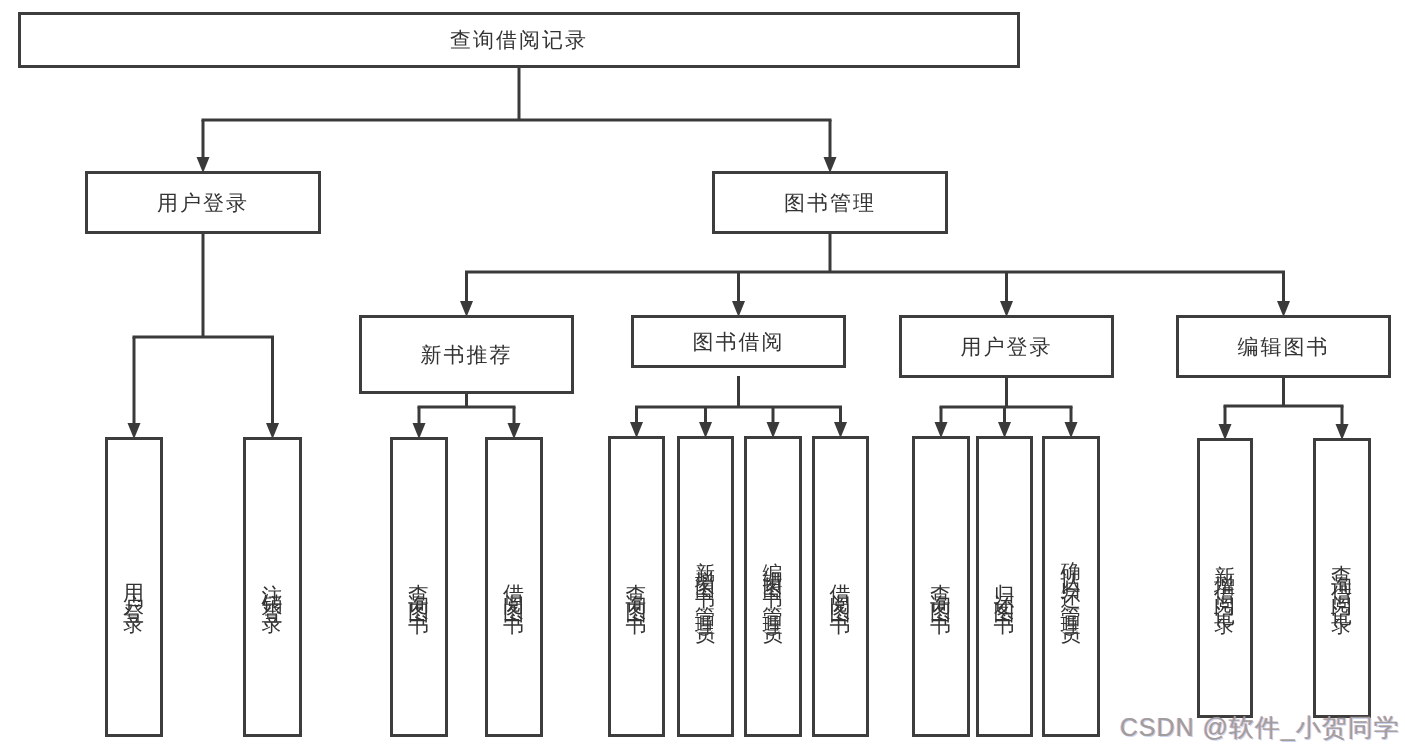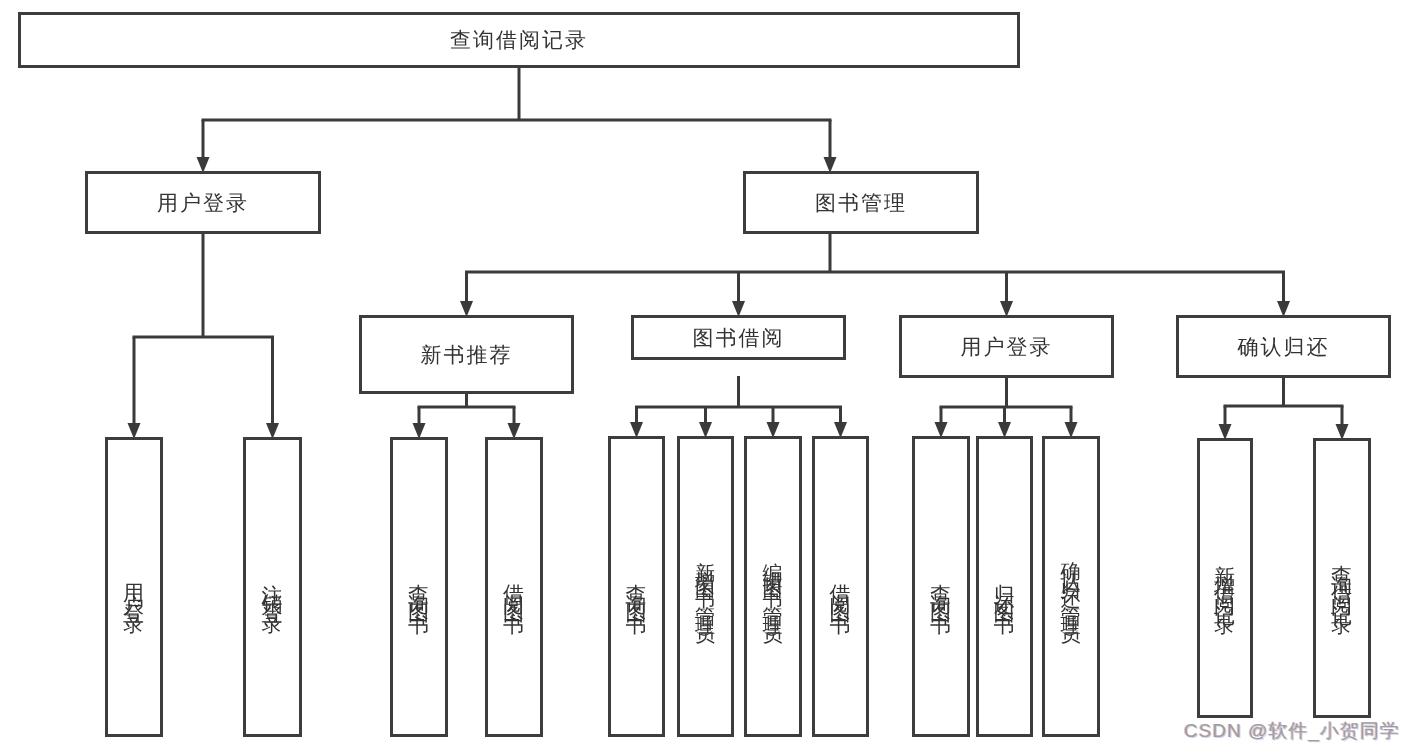--- a/index.html
+++ b/index.html
@@ -35,21 +35,21 @@
     writing-mode:vertical-rl;
     text-orientation:mixed;
     font-size:21px;
     letter-spacing:10px;
     line-height:1;
   }
   .v-node.long{letter-spacing:9px;font-size:20px;}
   .watermark{
     position:absolute;
     right:5px;bottom:3px;
-    font-size:19px;
+    font-size:25px;
     color:var(--watermark);
     letter-spacing:1px;
     white-space:nowrap;
     text-shadow:-1px 0 0 rgba(190,70,60,0.35), 1px 1px 0 rgba(80,110,210,0.30);
   }
 </style>
 </head>
 <body>
 
 <div id="canvas">
@@ -103,25 +103,25 @@
       <line x1="1283.5" y1="376" x2="1283.5" y2="406"></line>
       <line x1="1225" y1="406" x2="1342" y2="406" class="bar"></line>
       <line x1="1225" y1="406" x2="1225" y2="425"></line>
       <polygon points="1218.5,424 1231.5,424 1225,440"></polygon>
       <line x1="1342" y1="406" x2="1342" y2="425"></line>
       <polygon points="1335.5,424 1348.5,424 1342,440"></polygon>
     </svg>
   <div id="nodes">
       <div class="node h-node" style="left: 18px; top: 12px; width: 1002px; height: 56px;">查询借阅记录</div>
       <div class="node h-node" style="left: 85px; top: 171px; width: 236px; height: 63px;">用户登录</div>
-      <div class="node h-node" style="left: 712px; top: 171px; width: 236px; height: 63px; margin-left: 31px;">图书管理</div>
+      <div class="node h-node" style="left: 712px; top: 171px; width: 236px; height: 63px;">图书管理</div>
       <div class="node h-node" style="left: 359px; top: 315px; width: 215px; height: 79px;">新书推荐</div>
-      <div class="node h-node" style="left: 631px; top: 315px; width: 215px; height: 45px;">图书借阅</div>
+      <div class="node h-node" style="left: 631px; top: 315px; width: 215px; height: 53px;">图书借阅</div>
       <div class="node h-node" style="left: 899px; top: 315px; width: 215px; height: 63px;">用户登录</div>
-      <div class="node h-node" style="left: 1176px; top: 315px; width: 215px; height: 63px;">确认归还</div>
+      <div class="node h-node" style="left: 1176px; top: 315px; width: 215px; height: 63px;">编辑图书</div>
       <div class="node v-node" style="left: 105px; top: 437px; width: 58px; height: 300px;">用户登录</div>
       <div class="node v-node" style="left: 243px; top: 437px; width: 59px; height: 300px;">注销登录</div>
       <div class="node v-node" style="left: 390px; top: 437px; width: 58px; height: 300px;">查询图书</div>
       <div class="node v-node" style="left: 485px; top: 437px; width: 58px; height: 300px;">借阅图书</div>
       <div class="node v-node" style="left: 608px; top: 436px; width: 57px; height: 301px;">查询图书</div>
       <div class="node v-node long" style="left: 677px; top: 436px; width: 57px; height: 301px;">新增图书（管理员）</div>
       <div class="node v-node long" style="left: 744px; top: 436px; width: 58px; height: 301px;">编辑图书（管理员）</div>
       <div class="node v-node" style="left: 812px; top: 436px; width: 57px; height: 301px;">借阅图书</div>
       <div class="node v-node" style="left: 912px; top: 436px; width: 58px; height: 301px;">查询图书</div>
       <div class="node v-node" style="left: 976px; top: 436px; width: 57px; height: 301px;">归还图书</div>

